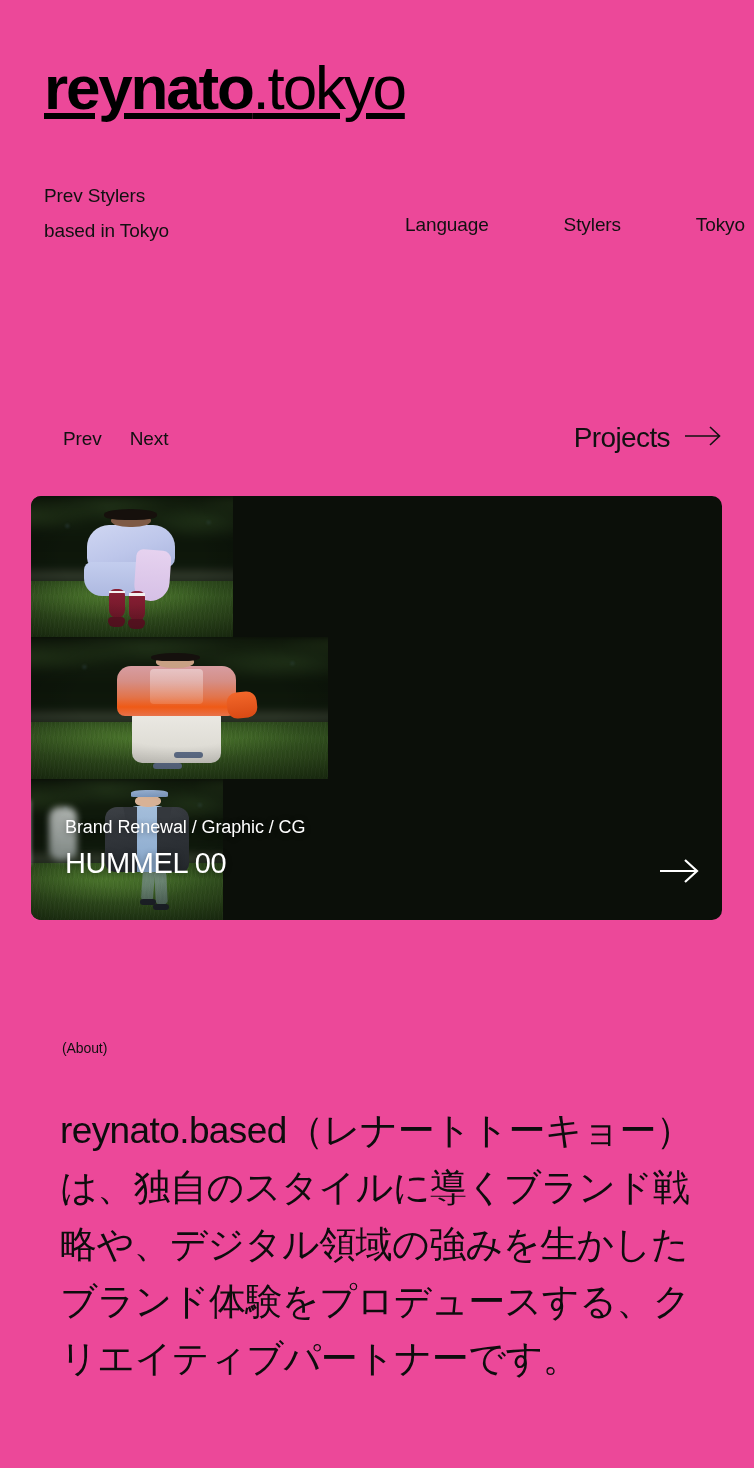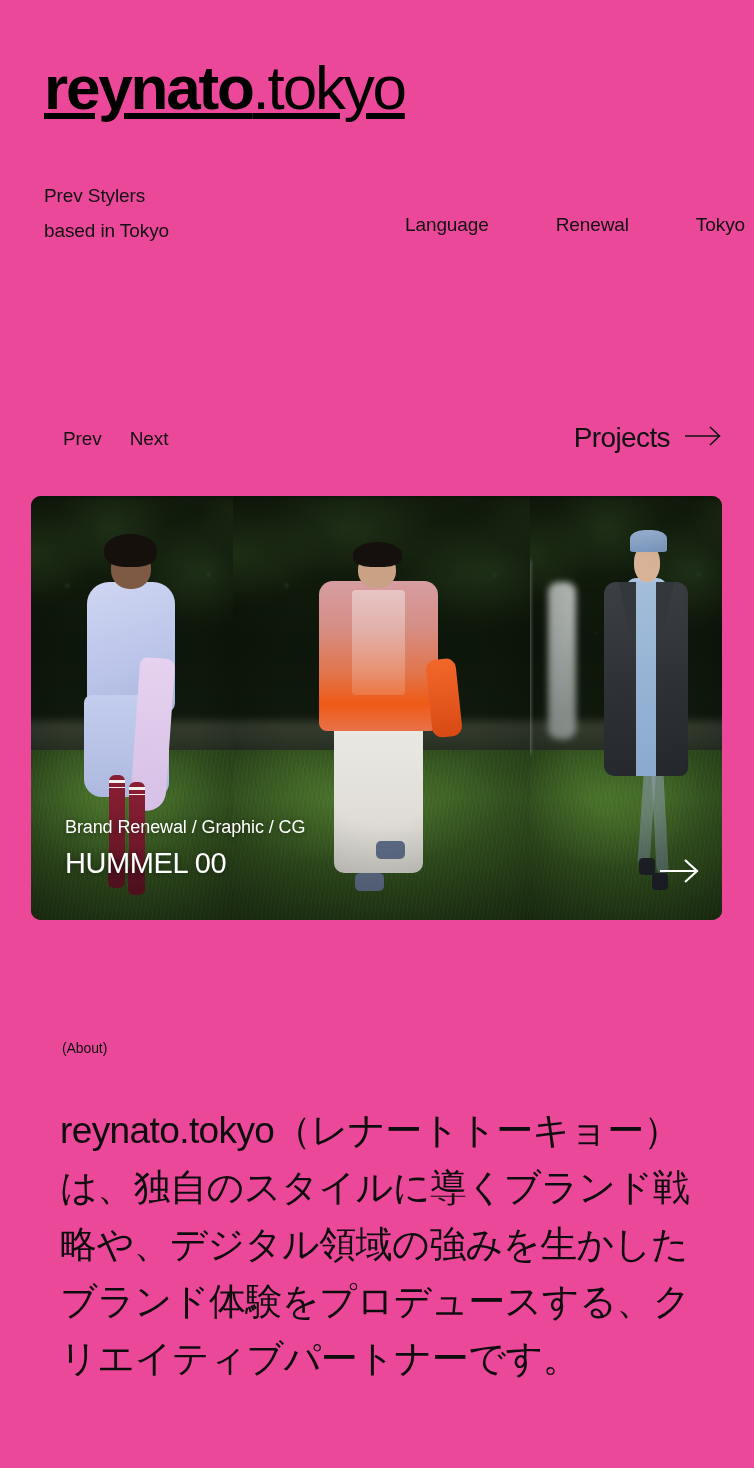--- a/index.html
+++ b/index.html
@@ -118,20 +118,21 @@
   .carousel {
     position: absolute;
     left: 31px;
     top: 496px;
     width: 691px;
     height: 424px;
     border-radius: 10px;
     overflow: hidden;
     display: flex;
     background: #0b0f09;
+    flex-direction: column;
   }
 
   .slide {
     position: relative;
     height: 424px;
     overflow: hidden;
   }
   .slide-1 { width: 202px; }
   .slide-2 { width: 297px; }
   .slide-3 { width: 192px; }
@@ -406,21 +407,21 @@
 
     <a class="logo" href="#"><span class="logo-strong">reynato</span><span class="logo-light">.tokyo</span></a>
 
     <div class="tagline">
       <div>Prev Stylers</div>
       <div>based in Tokyo</div>
     </div>
 
     <nav class="nav">
       <a href="#">Language</a>
-      <a href="#">Renewal</a>
+      <a href="#">Stylers</a>
       <a href="#">Tokyo</a>
     </nav>
   </div>
 
   <div class="carousel-controls">
     <div class="prevnext">
       <a href="#">Prev</a>
       <a href="#">Next</a>
     </div>
 
@@ -513,15 +514,15 @@
 
     <div class="slide-next-arrow">
       <svg width="42" height="30" viewBox="0 0 42 30" fill="none" xmlns="http://www.w3.org/2000/svg">
         <path d="M2 15 H38" stroke="#ffffff" stroke-width="2.2"></path>
         <path d="M27 4 L39 15 L27 26" stroke="#ffffff" stroke-width="2.2" fill="none"></path>
       </svg>
     </div>
   </div>
 
   <div class="about-label">(About)</div>
-  <div class="about-body">reynato.tokyo（レナートトーキョー）は、独自のスタイルに導くブランド戦略や、デジタル領域の強みを生かしたブランド体験をプロデュースする、クリエイティブパートナーです。</div>
+  <div class="about-body">reynato.based（レナートトーキョー）は、独自のスタイルに導くブランド戦略や、デジタル領域の強みを生かしたブランド体験をプロデュースする、クリエイティブパートナーです。</div>
 
 </div>
 
 </body></html>

